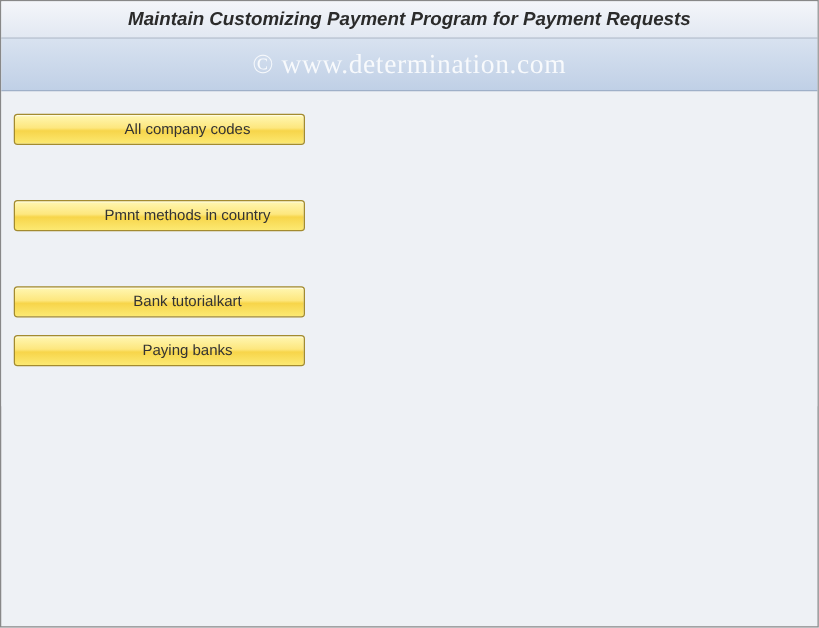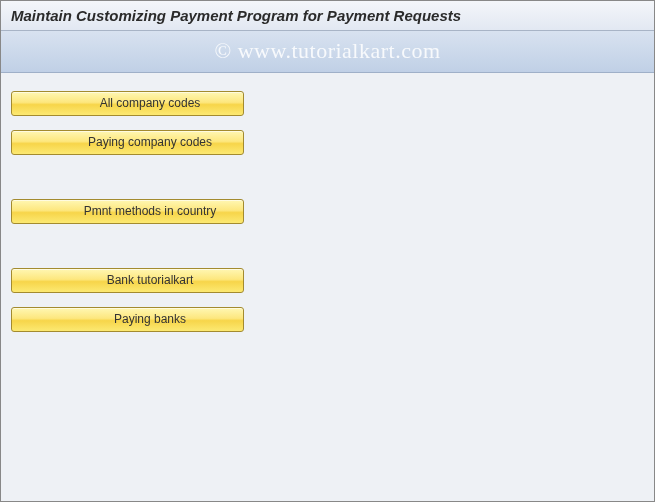--- a/index.html
+++ b/index.html
@@ -1,18 +1,19 @@
 <!DOCTYPE html>
 <html><head>
   <meta charset="utf-8">
   <style>
     * {
       box-sizing: border-box;
       margin: 0;
       padding: 0;
+      justify-content: center;
     }
     body {
       font-family: Arial, Helvetica, sans-serif;
       width: 655px;
       height: 502px;
       background: #eef1f5;
       border: 1px solid #888;
       overflow: hidden;
     }
     .title-bar {
@@ -75,29 +76,26 @@
   </style>
 </head>
 <body>
 
 <div class="title-bar">
   <span class="title-text">Maintain Customizing Payment Program for Payment Requests</span>
 </div>
 
 <div class="toolbar-strip"></div>
 
-<div class="watermark">© www.tutorialkart.com</div>
+<div class="watermark">© www.determination.com</div>
 
 <div class="content-area">
 
   <div class="btn-slot">
     <button class="sap-button">All company codes</button>
-  </div>
-  <div class="btn-slot">
-    <button class="sap-button">Paying company codes</button>
   </div>
 
   <div class="group-gap"></div>
 
   <div class="btn-slot">
     <button class="sap-button">Pmnt methods in country</button>
   </div>
 
   <div class="group-gap"></div>
 

